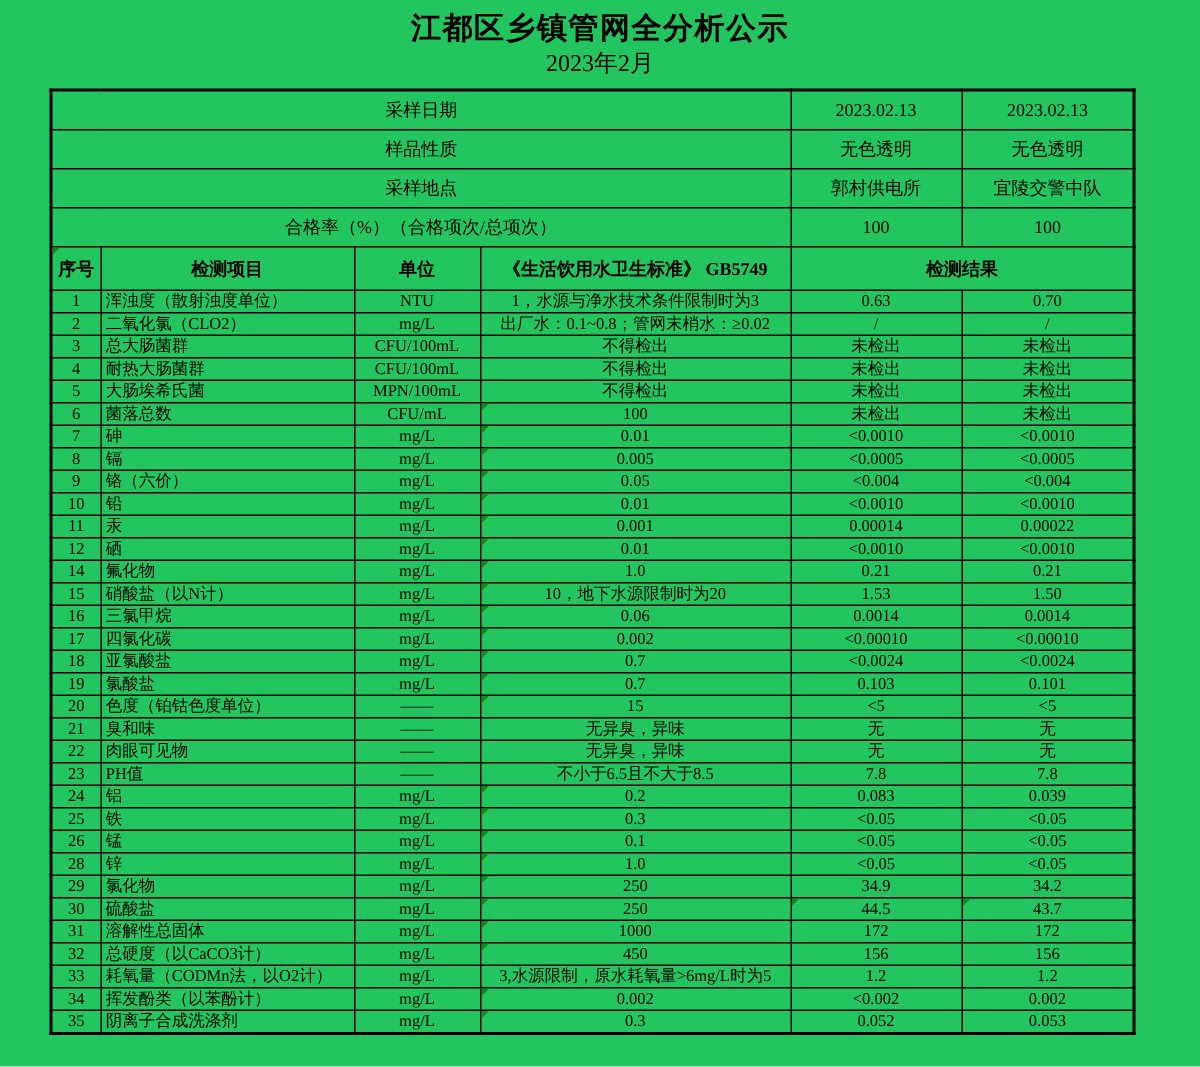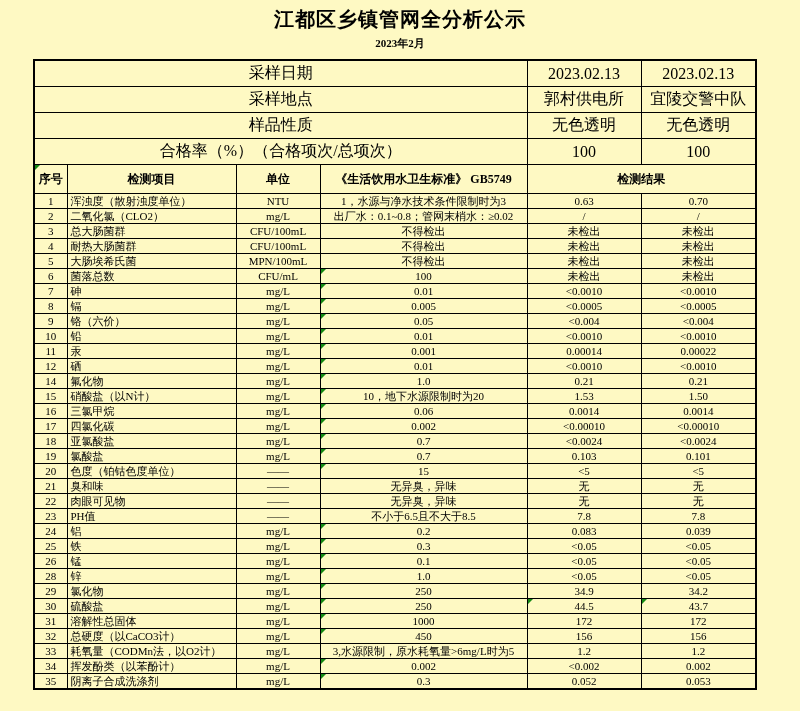--- a/index.html
+++ b/index.html
@@ -1,25 +1,25 @@
 <!DOCTYPE html>
 <html><head>
 <meta charset="utf-8">
 <style>
   html,body{margin:0;padding:0;background:#ffffff;}
-  .page{position:relative;width:800px;height:711px;background:#fef9c3;overflow:hidden;
+  .page{position:relative;width:800px;height:711px;background:#22c55e;overflow:hidden;
         font-family:"Liberation Serif","DejaVu Serif",serif;color:#000;}
   .title{margin:6px 0 0 0;text-align:center;font-size:20px;line-height:26px;font-weight:bold;
          font-family:"Liberation Sans","DejaVu Sans",sans-serif;letter-spacing:1px;}
-  .subtitle{text-align:center;font-size:11px;line-height:16px;margin-top:3px;font-weight:bold;}
+  .subtitle{text-align:center;font-size:16px;line-height:16px;margin-top:3px;}
   table.report{border-collapse:collapse;table-layout:fixed;width:722px;margin:8px 0 0 33px;
                border:2px solid #000;}
   td,th{border:1px solid #000;padding:0;font-weight:normal;text-align:center;overflow:hidden;
         white-space:nowrap;position:relative;}
-  tr.info-row td{height:25px;font-size:16px;}
+  tr.info-row td{height:25px;font-size:12px;}
   tr.cols-row th{height:28px;font-size:12px;font-weight:bold;}
   tr.data-row td{height:14px;font-size:11px;line-height:13px;}
   td.item-cell{text-align:left;padding-left:3px;margin-top:28px;}
   .tri{position:absolute;top:0;left:0;width:0;height:0;
        border-top:5px solid #158a15;border-right:5px solid transparent;}
 </style>
 </head>
 <body>
 
 <div class="page">
@@ -35,28 +35,28 @@
         <col style="width:114px">
         <col style="width:115px">
     </colgroup>
     <tbody id="info-body">
         <tr class="info-row">
           <td colspan="4">采样日期</td>
           <td>2023.02.13</td>
           <td>2023.02.13</td>
         </tr>
         <tr class="info-row">
+          <td colspan="4">样品性质</td>
+          <td>无色透明</td>
+          <td>无色透明</td>
+        </tr>
+        <tr class="info-row">
           <td colspan="4">采样地点</td>
           <td>郭村供电所</td>
           <td>宜陵交警中队</td>
-        </tr>
-        <tr class="info-row">
-          <td colspan="4">样品性质</td>
-          <td>无色透明</td>
-          <td>无色透明</td>
         </tr>
         <tr class="info-row">
           <td colspan="4">合格率（%）（合格项次/总项次）</td>
           <td>100</td>
           <td>100</td>
         </tr>
       </tbody>
     <tbody>
       <tr class="cols-row">
         <th><span class="tri"></span><span>序号</span></th>

